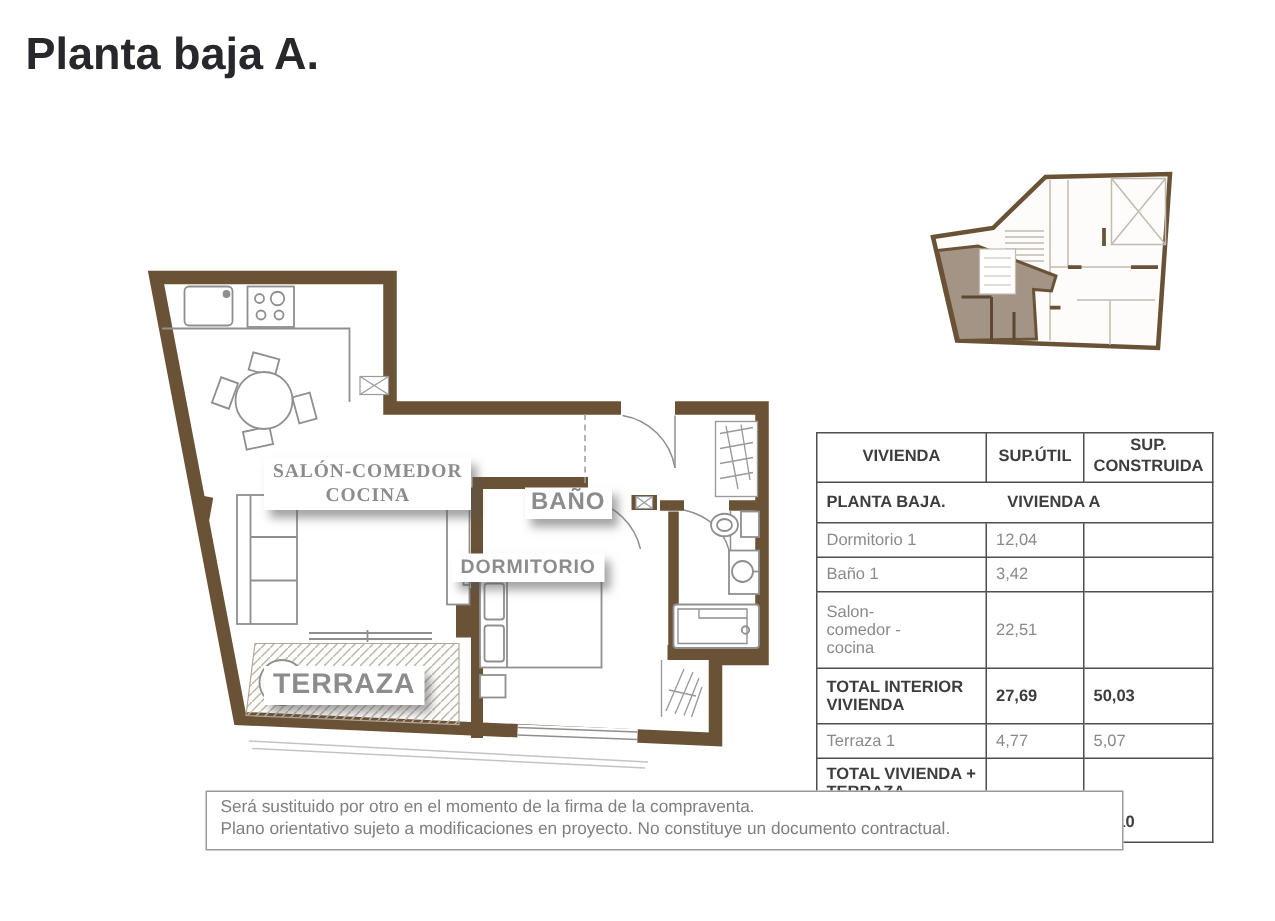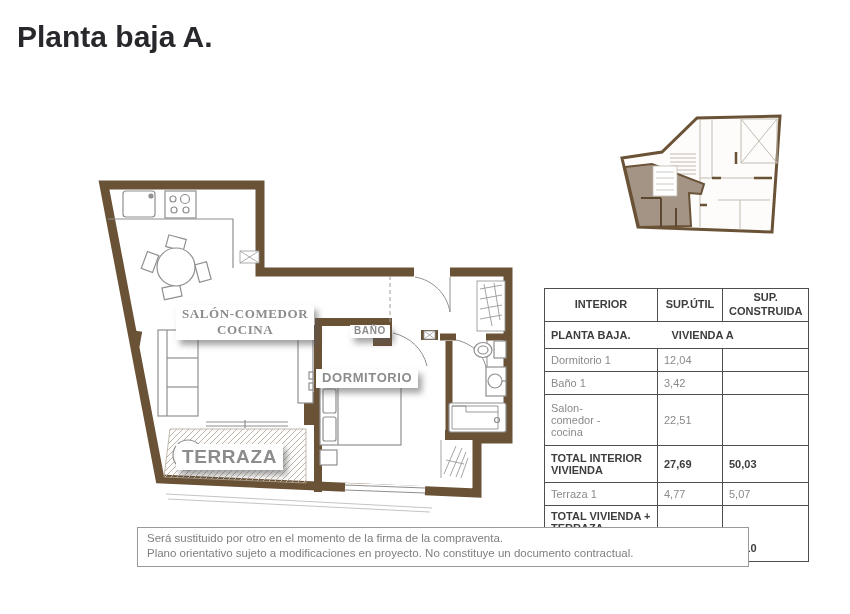--- a/index.html
+++ b/index.html
@@ -7,22 +7,22 @@
         font-family:"Liberation Sans",sans-serif;}
   .page-title{position:absolute;left:17px;top:20px;margin:0;font-size:30px;font-weight:800;
         color:#28282c;letter-spacing:0px;}
   .plan-svg{position:absolute;left:0;top:0;width:850px;height:614px;}
 
   
   .room-label{position:absolute;background:#ffffff;color:#8c8c8c;font-weight:bold;
         letter-spacing:0.6px;text-align:center;padding:1px 6px 2px;line-height:1.22;
         box-shadow:4px 5px 6px rgba(90,90,90,0.55);white-space:nowrap;}
   .lbl-salon{left:176px;top:305px;font-size:13px;font-family:Liberation Serif, serif;}
-  .lbl-dorm{left:301px;top:369px;font-size:13px;margin-left:15px;}
-  .lbl-bano{left:350px;top:325px;font-size:10px;padding:0 4px 1px;}
+  .lbl-dorm{left:301px;top:369px;font-size:13px;}
+  .lbl-bano{left:350px;top:325px;font-size:16px;padding:0 4px 1px;}
   .lbl-terraza{left:176px;top:444px;font-size:19px;}
 
   
   .area-table{position:absolute;left:544px;top:288px;border-collapse:collapse;
         color:#8a8a8a;font-size:11px;table-layout:fixed;}
   .area-table th,.area-table td{border:1.4px solid #4e4e4e;padding:2px 6px;vertical-align:middle;}
   .area-table th{color:#3d3d3d;font-size:11px;font-weight:bold;text-align:center;line-height:1.25;}
   .col-name{width:100px;}
   .col-util{width:52px;}
   .col-cons{width:70px;}
@@ -218,21 +218,21 @@
     <span>SALÓN-COMEDOR</span><br>
     <span>COCINA</span>
   </div>
   <div class="room-label lbl-dorm">DORMITORIO</div>
   <div class="room-label lbl-bano">BAÑO</div>
   <div class="room-label lbl-terraza">TERRAZA</div>
 
   <table class="area-table">
     <tbody>
         <tr>
-      <th class="col-name">INTERIOR</th>
+      <th class="col-name">VIVIENDA</th>
       <th class="col-util">SUP.ÚTIL</th>
       <th class="col-cons">SUP. CONSTRUIDA</th>
     </tr>
     <tr class="section-row">
       <td colspan="3">
         <span>PLANTA BAJA.</span>
         <span class="unit">VIVIENDA A</span>
       </td>
     </tr>
     <tr class="row-h1">

